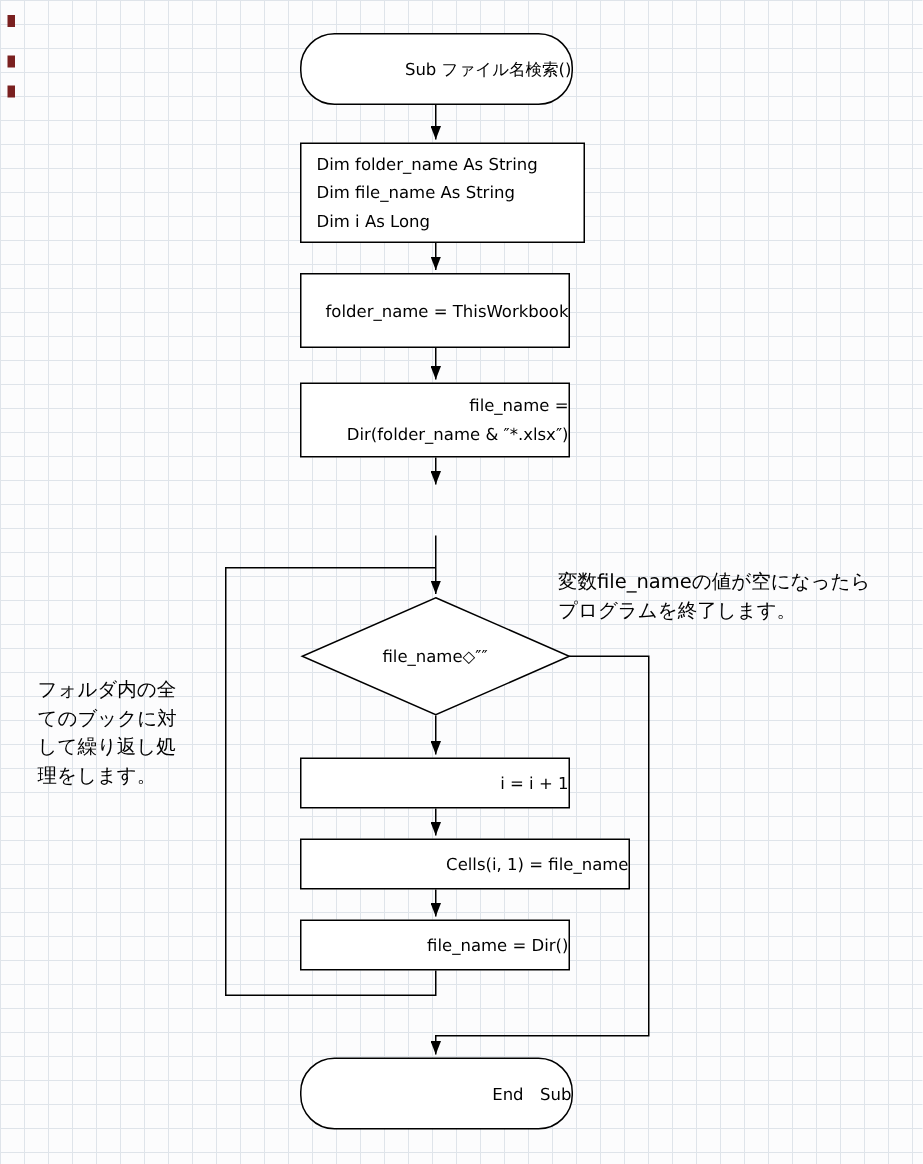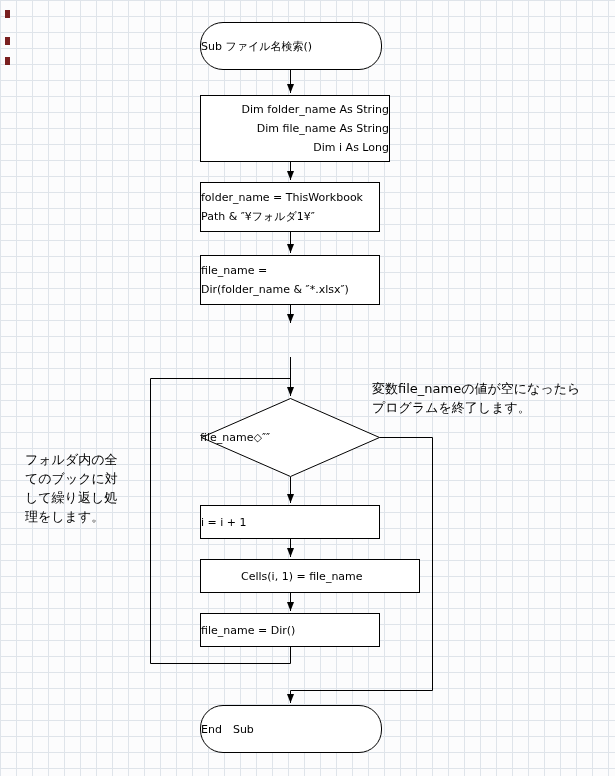--- a/index.html
+++ b/index.html
@@ -20,29 +20,29 @@
     background-size: 16px 16px;
   }
   svg.connectors { position: absolute; left: 0; top: 0; z-index: 1; }
   svg.connectors line, svg.connectors polyline { stroke: #000; stroke-width: 1; fill: none; }
   .diamond { fill: #ffffff; stroke: #000; stroke-width: 1; }
   .shape {
     position: absolute; z-index: 2;
     background: #ffffff;
     border: 1px solid #000;
     display: flex; flex-direction: column;
-    align-items: flex-start; justify-content: center;
+    align-items: flex-end; justify-content: center;
     font-size: 11px; line-height: 19px;
     text-align: center; white-space: nowrap;
   }
   .terminal { border-radius: 23px; }
-  .left-text { align-items: flex-end; padding-left: 10px; text-align: left; }
+  .left-text { align-items: flex-start; padding-left: 10px; text-align: left; }
   .diamond-label {
     position: absolute; z-index: 2;
-    display: flex; align-items: center; 
+    display: flex; align-items: center; justify-content: center;
     font-size: 11px; white-space: nowrap;
   }
   .annotation {
     position: absolute; z-index: 2;
     font-size: 13px; line-height: 19px;
     white-space: nowrap;
   }
   .red-mark {
     position: absolute; z-index: 3;
     width: 5px; height: 8px;
@@ -86,21 +86,20 @@
   </div>
 
   <div class="shape left-text" style="left:200px; top:95px; width:178px; height:65px;">
     <div>Dim folder_name As String</div>
     <div>Dim file_name As String</div>
     <div>Dim i As Long</div>
   </div>
 
   <div class="shape" style="left:200px; top:182px; width:178px; height:48px;">
     <div>folder_name = ThisWorkbook</div>
-    <div>Path &amp; ″¥フォルダ1¥″</div>
   </div>
 
   <div class="shape" style="left:200px; top:255px; width:178px; height:48px;">
     <div>file_name =</div>
     <div>Dir(folder_name &amp; ″*.xlsx″)</div>
   </div>
 
 
   <div class="diamond-label" style="left:200px; top:398px; width:180px; height:79px;">
     <span>file_name◇″″</span>

